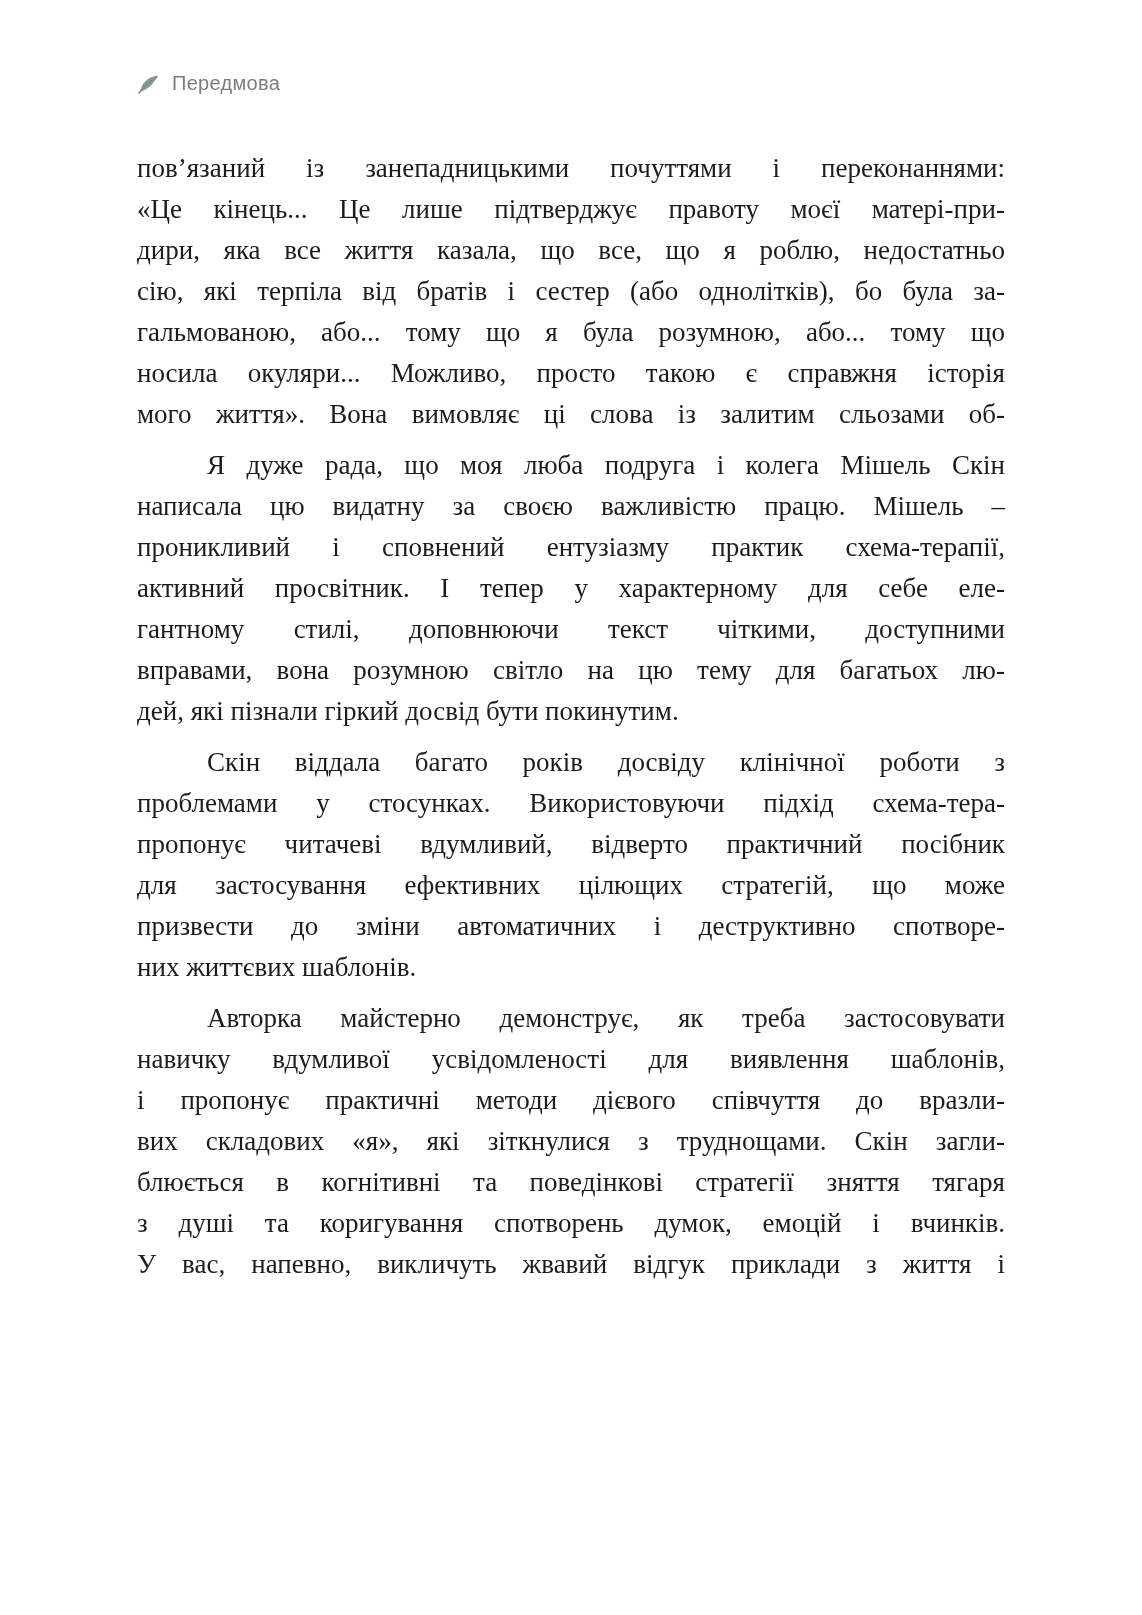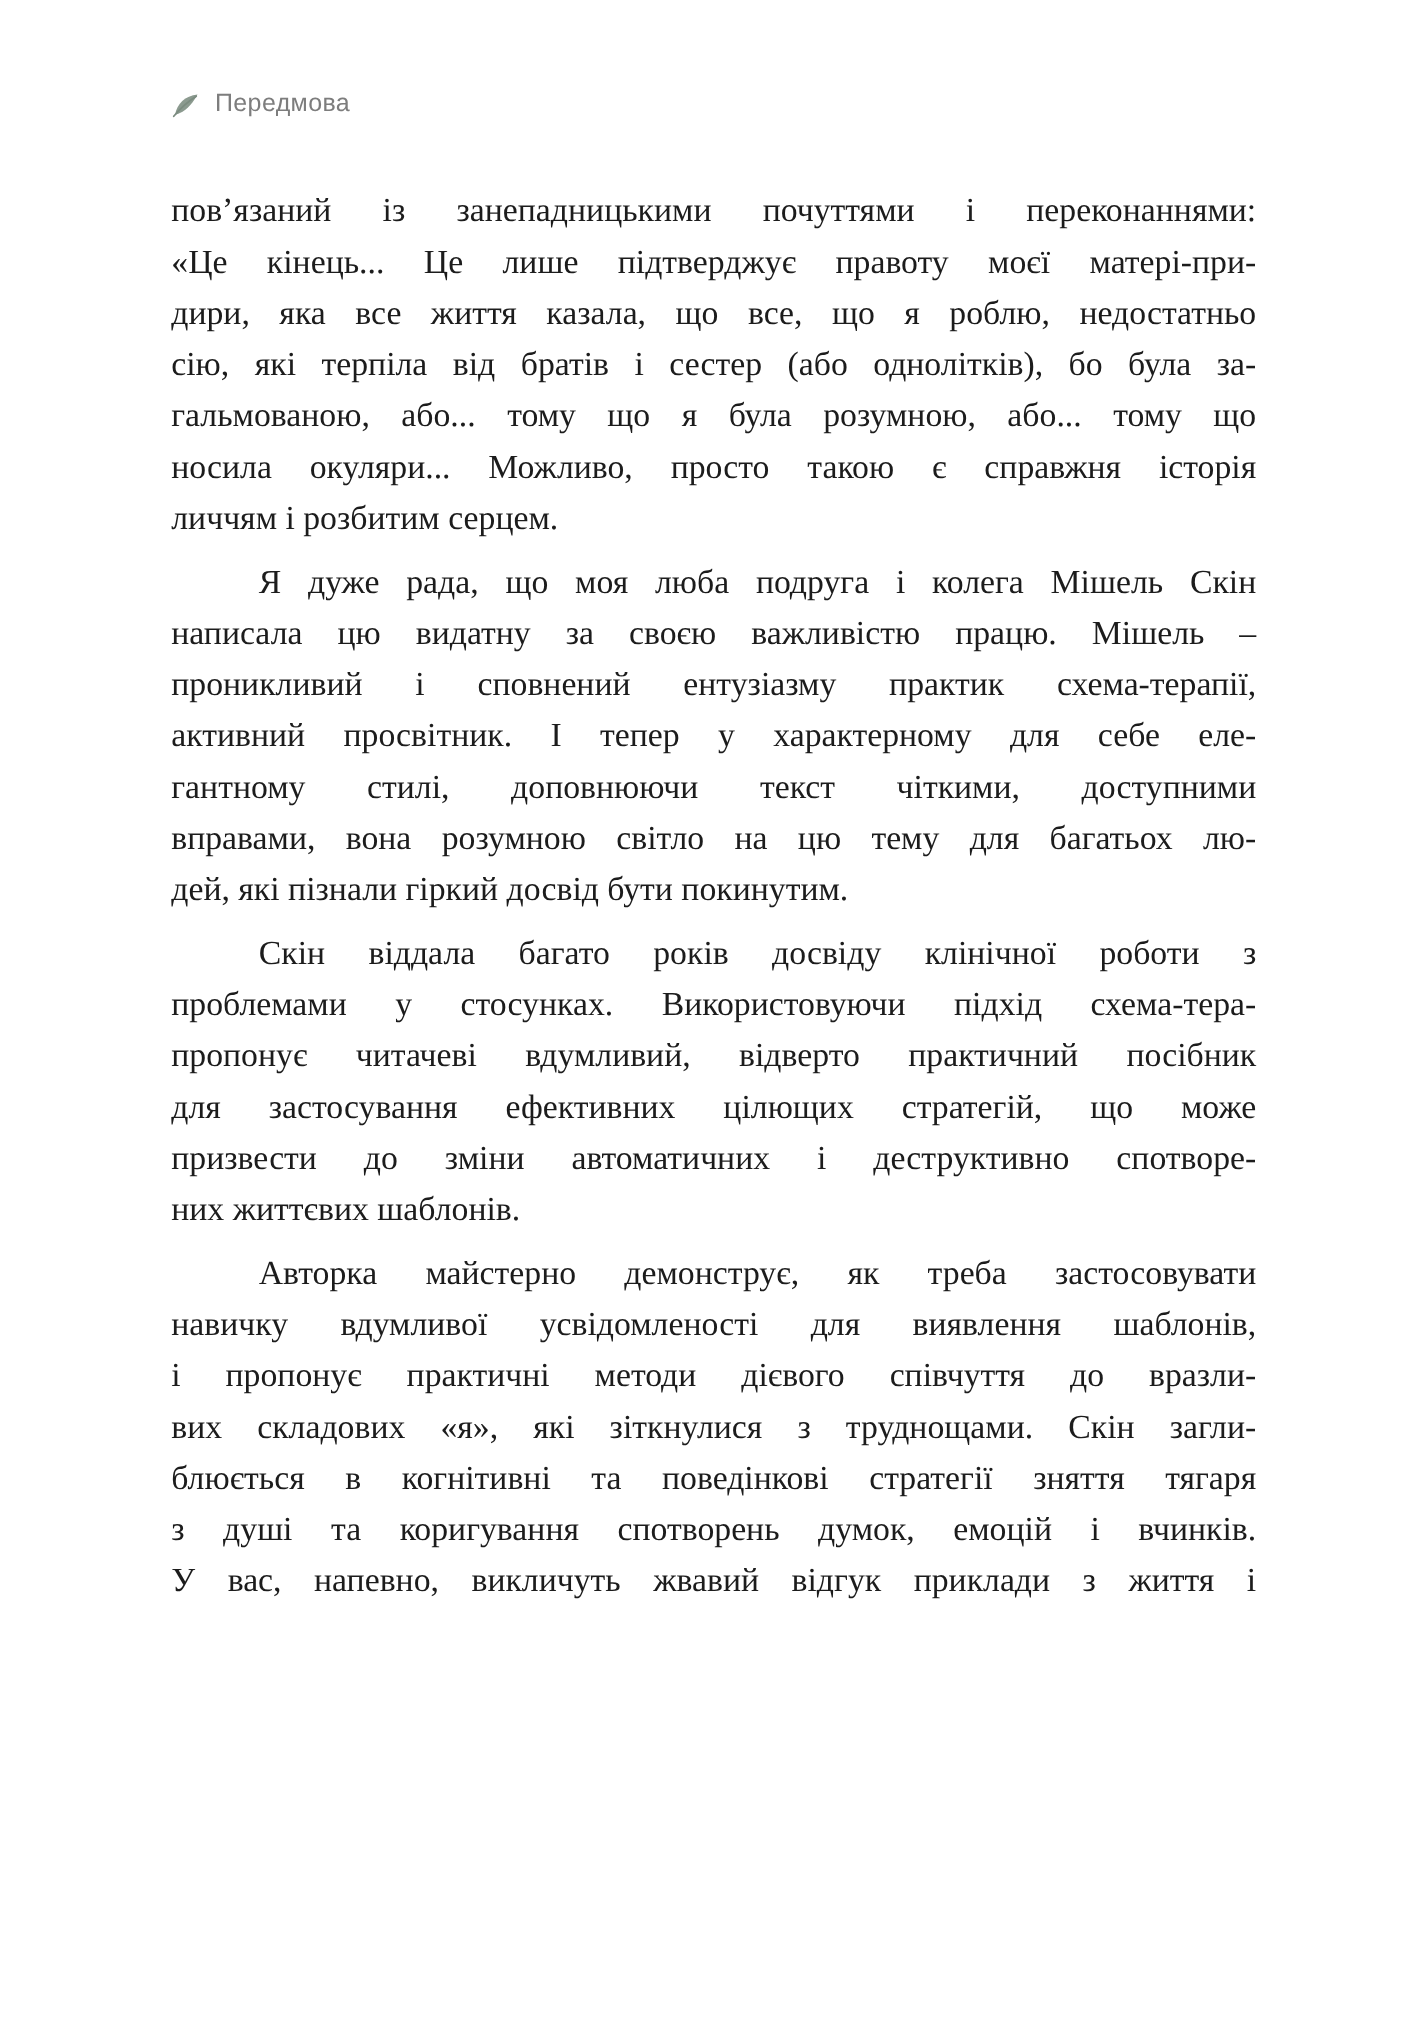--- a/index.html
+++ b/index.html
@@ -85,21 +85,21 @@
   </header>
 
   <main class="body-text">
       <div class="paragraph">
         <div class="line">пов’язаний із занепадницькими почуттями і переконаннями:</div>
         <div class="line">«Це кінець... Це лише підтверджує правоту моєї матері-при-</div>
         <div class="line">дири, яка все життя казала, що все, що я роблю, недостатньо</div>
         <div class="line">сію, які терпіла від братів і сестер (або однолітків), бо була за-</div>
         <div class="line">гальмованою, або... тому що я була розумною, або... тому що</div>
         <div class="line">носила окуляри... Можливо, просто такою є справжня історія</div>
-        <div class="line last">личчям і розбитим серцем.</div>
+        <div class="line">мого життя». Вона вимовляє ці слова із залитим сльозами об-</div>
       </div>
       <div class="paragraph">
         <div class="line first">Я дуже рада, що моя люба подруга і колега Мішель Скін</div>
         <div class="line">написала цю видатну за своєю важливістю працю. Мішель –</div>
         <div class="line">проникливий і сповнений ентузіазму практик схема-терапії,</div>
         <div class="line">активний просвітник. І тепер у характерному для себе еле-</div>
         <div class="line">гантному стилі, доповнюючи текст чіткими, доступними</div>
         <div class="line">вправами, вона розумною світло на цю тему для багатьох лю-</div>
         <div class="line last">дей, які пізнали гіркий досвід бути покинутим.</div>
       </div>

